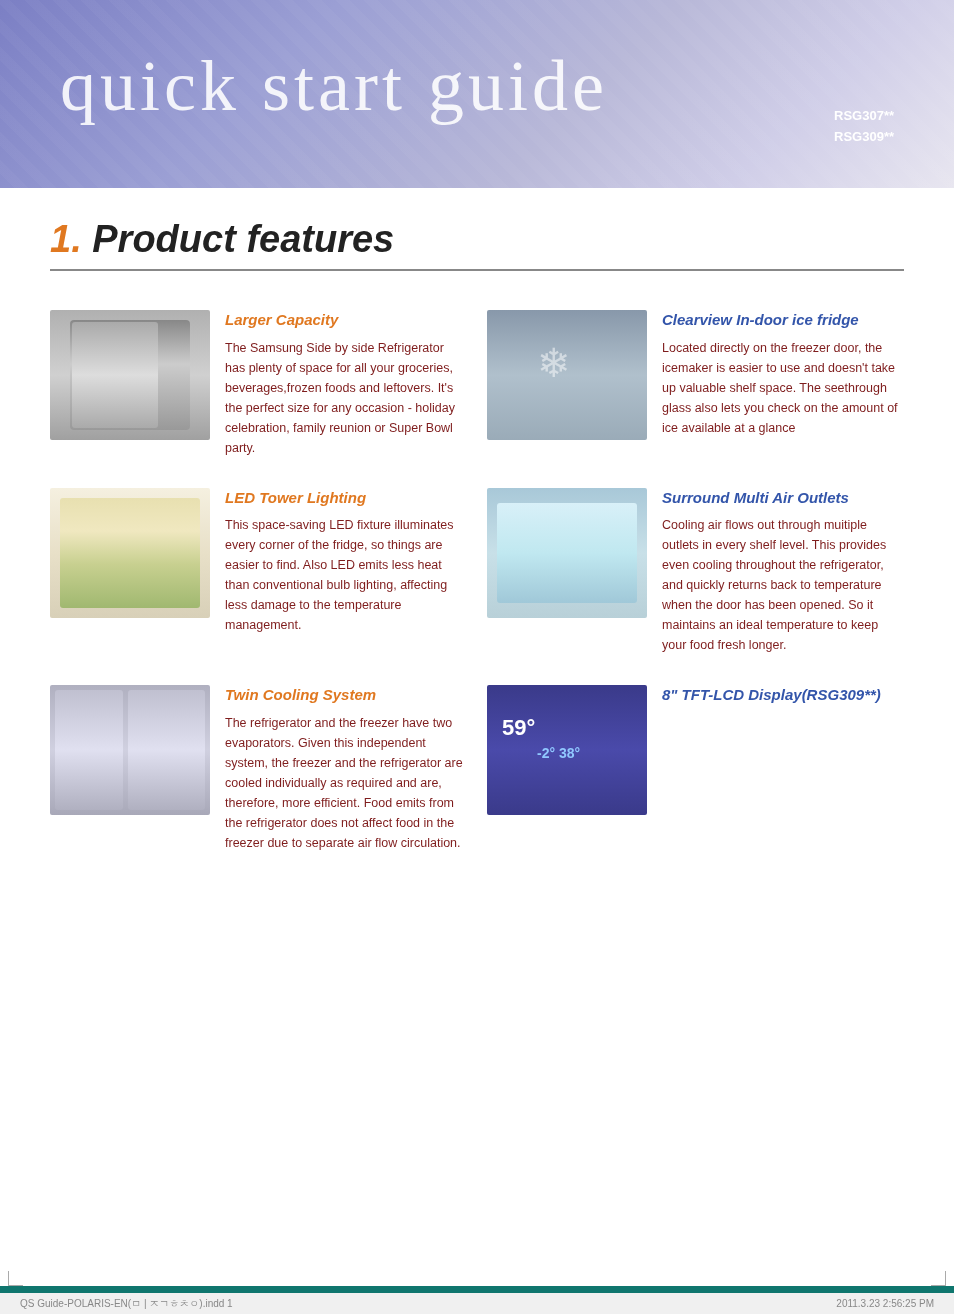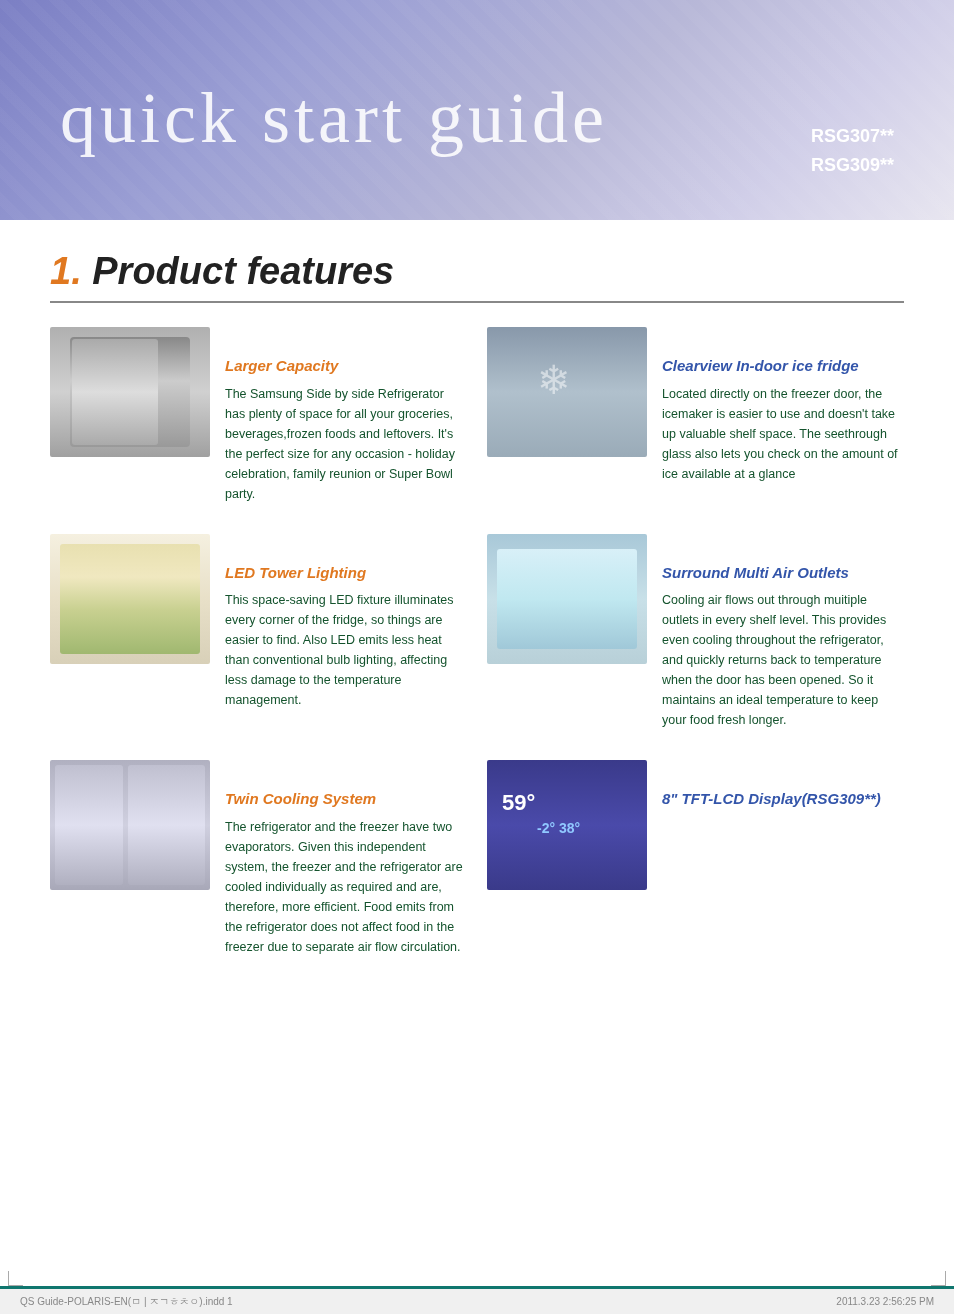--- a/index.html
+++ b/index.html
@@ -9,21 +9,21 @@
       background: #ffffff;
       font-family: Arial, sans-serif;
       font-size: 13px;
       color: #333;
       position: relative;
     }
 
     
     .header-banner {
       width: 100%;
-      height: 220px;
+      height: 188px;
       background: linear-gradient(135deg, #7b7fc4 0%, #9b9fd4 30%, #b8b8d8 60%, #d0cee8 80%, #e8e6f0 100%);
       position: relative;
       overflow: hidden;
     }
     .header-banner::before {
       content: '';
       position: absolute;
       top: 0; left: 0; right: 0; bottom: 0;
       background: repeating-linear-gradient(
         45deg,
@@ -43,38 +43,38 @@
       font-family: 'Georgia', serif;
       letter-spacing: 4px;
     }
     .header-model {
       position: absolute;
       bottom: 40px;
       right: 60px;
       color: #fff;
       text-align: right;
       font-weight: bold;
-      font-size: 18px;
+      font-size: 13px;
       line-height: 1.6;
     }
 
     
     .page-content {
       padding: 30px 50px 60px 50px;
     }
 
     
     .section-title {
       font-size: 38px;
       font-weight: bold;
       font-style: italic;
       color: #222;
       border-bottom: 2px solid #888;
       padding-bottom: 8px;
-      margin-bottom: 24px;
+      margin-bottom: 39px;
     }
     .section-number {
       color: #e07820;
     }
 
     
     .features-grid {
       display: flex;
       flex-direction: column;
       gap: 0;
@@ -199,48 +199,47 @@
       position: absolute;
       font-size: 14px;
       color: #90c8ff;
       top: 60px;
       left: 50px;
       font-weight: bold;
     }
 
     .feature-content {
       flex: 1;
-      margin-top: 29px;
     }
     .feature-title {
       font-style: italic;
       font-weight: bold;
       font-size: 15px;
       color: #e07820;
       margin-bottom: 8px;
       line-height: 1.3;
     }
     .feature-title.blue {
       color: #3355aa;
     }
     .feature-desc {
       font-size: 12.5px;
-      color: #14532d;
+      color: #7f1d1d;
       line-height: 1.6;
     }
 
     
     .page-footer {
       position: absolute;
       bottom: 0;
       left: 0;
       right: 0;
       height: 28px;
       background: #f0f0f0;
-      border-top: 3px solid #0f766e;
+      border-top: 7px solid #0f766e;
       display: flex;
       align-items: center;
       justify-content: space-between;
       padding: 0 20px;
       font-size: 10px;
       color: #888;
     }
 
     
     .corner-mark {

